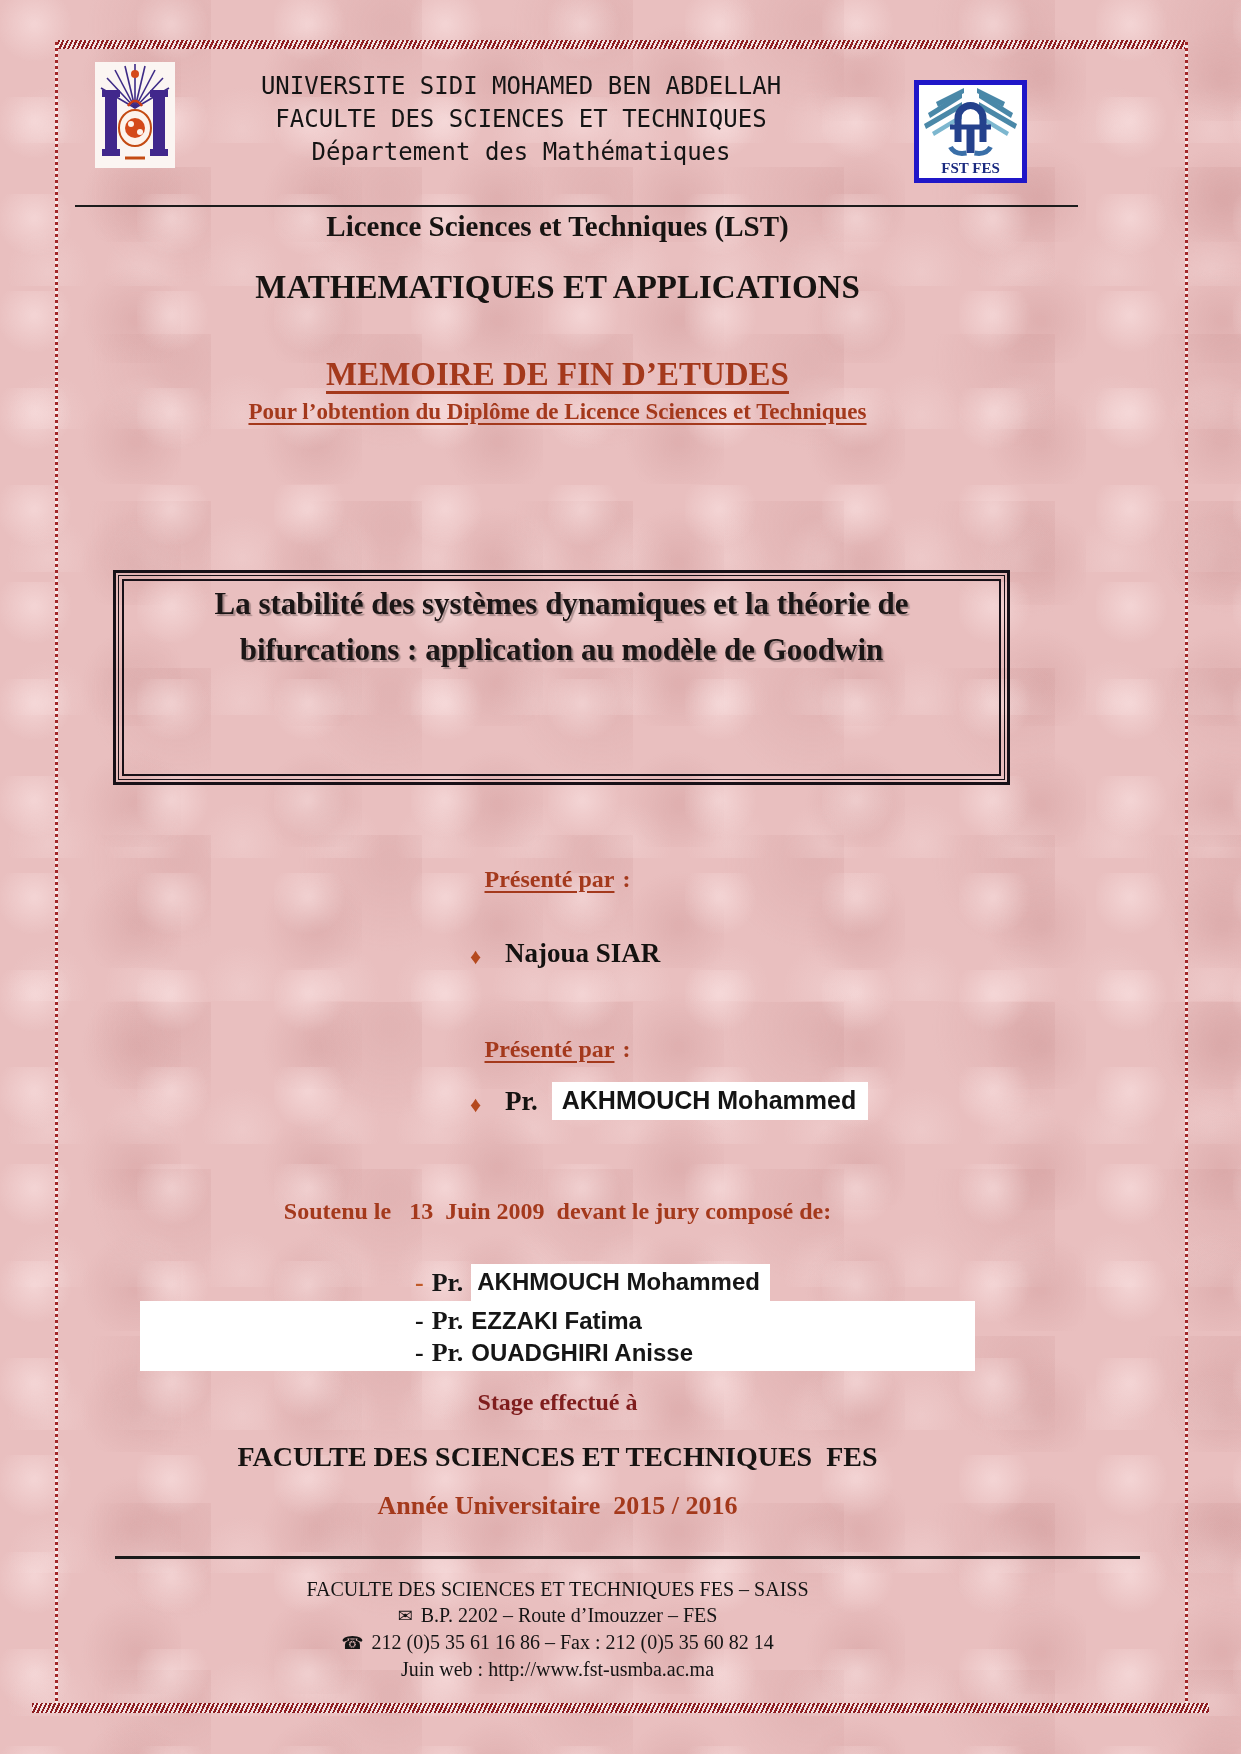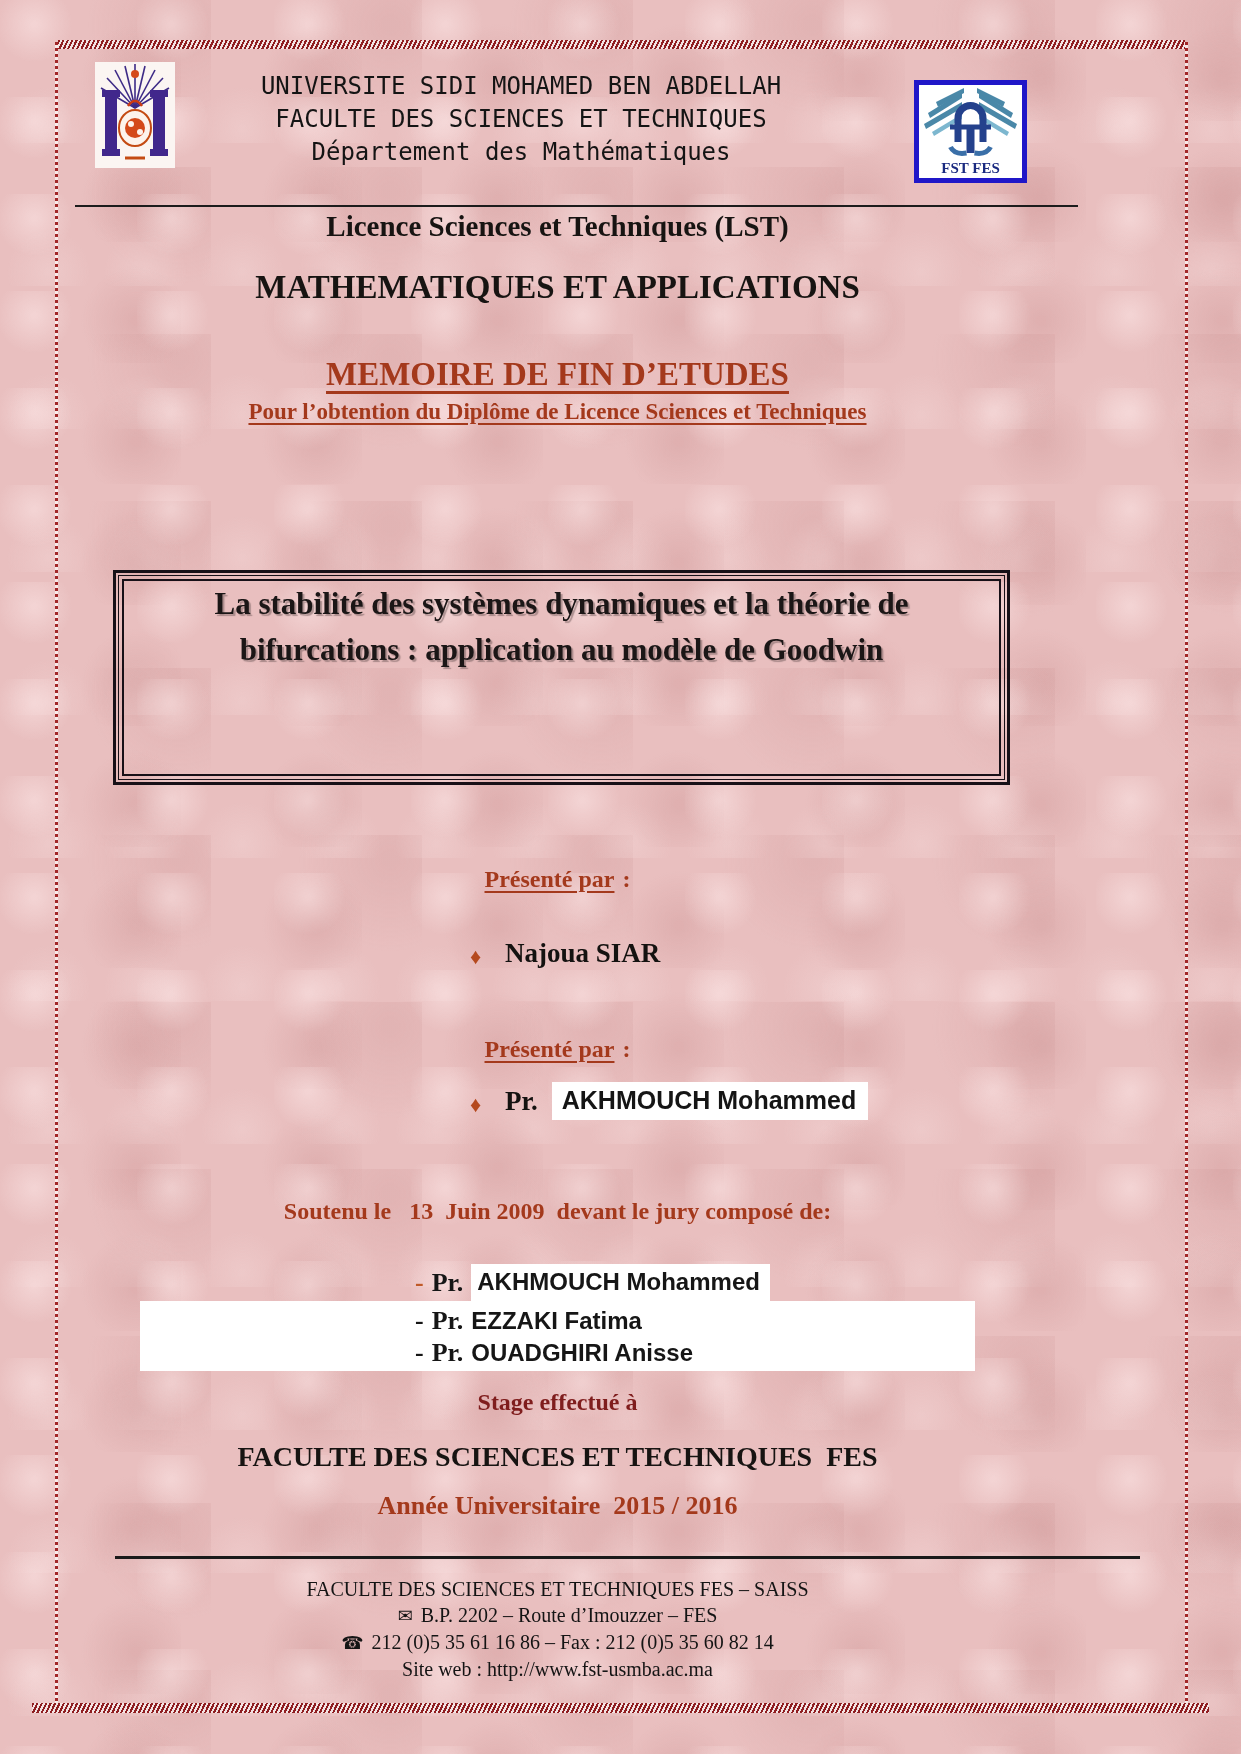--- a/index.html
+++ b/index.html
@@ -190,14 +190,14 @@
 
 <div class="abs centered stage-label">Stage effectué à</div>
 <div class="abs centered stage-place">FACULTE DES SCIENCES ET TECHNIQUES  FES</div>
 <div class="abs centered stage-year">Année Universitaire  2015 / 2016</div>
 
 <div class="abs ftr-rule"></div>
 <div class="abs ftr">
   <div>FACULTE DES SCIENCES ET TECHNIQUES FES – SAISS</div>
   <div><span class="ftr-icon">✉</span><span>B.P. 2202 – Route d’Imouzzer – FES</span></div>
   <div><span class="ftr-icon">☎</span><span>212 (0)5 35 61 16 86 – Fax : 212 (0)5 35 60 82 14</span></div>
-  <div>Site web : http://www.fst-usmba.ac.ma</div>
+  <div>Juin web : http://www.fst-usmba.ac.ma</div>
 </div>
 
 </body></html>

